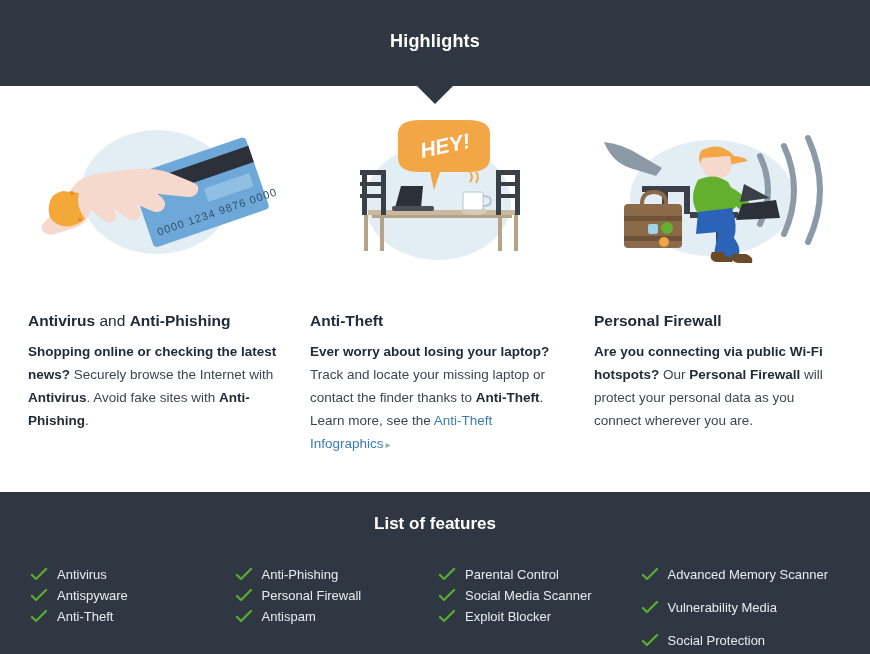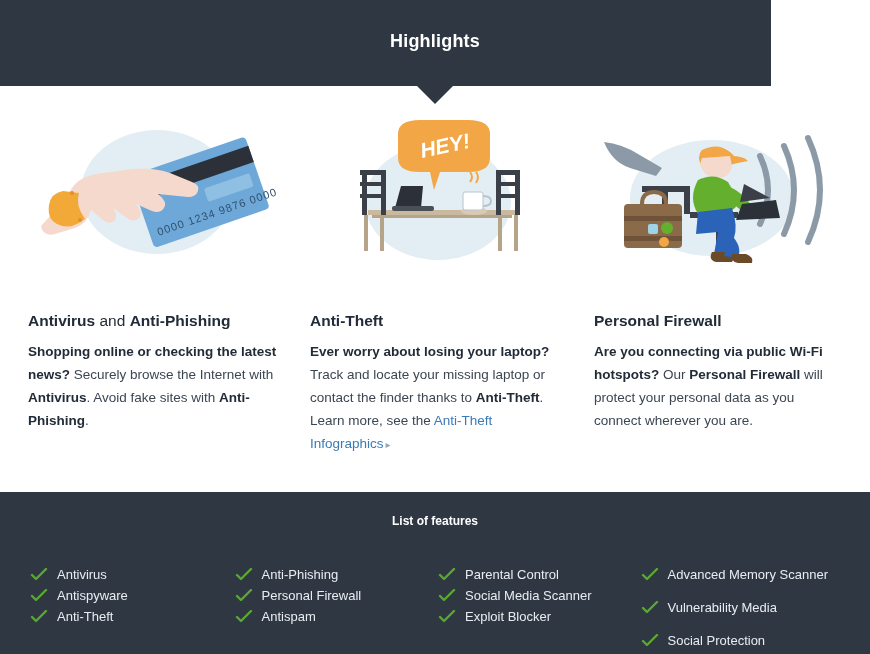--- a/index.html
+++ b/index.html
@@ -16,21 +16,21 @@
   .page {
     position: relative;
     width: 870px;
     height: 654px;
   }
 
   
   .header {
     position: absolute;
     left: 0; top: 0;
-    width: 771px;
+    width: 870px;
     height: 86px;
     background: #2f3743;
   }
   .header-title {
     position: absolute;
     left: 0; top: 31px;
     width: 870px;
     text-align: center;
     color: #ffffff;
     font-size: 18px;
@@ -110,21 +110,21 @@
     width: 870px;
     height: 162px;
     background: #2f3743;
   }
   .footer-title {
     position: absolute;
     left: 0; top: 22px;
     width: 870px;
     text-align: center;
     color: #ffffff;
-    font-size: 12px;
+    font-size: 17px;
     font-weight: bold;
   }
   .feature-grid {
     position: absolute;
     left: 0; top: 72px;
     width: 870px;
     display: flex;
   }
   .feature-col {
     display: flex;

